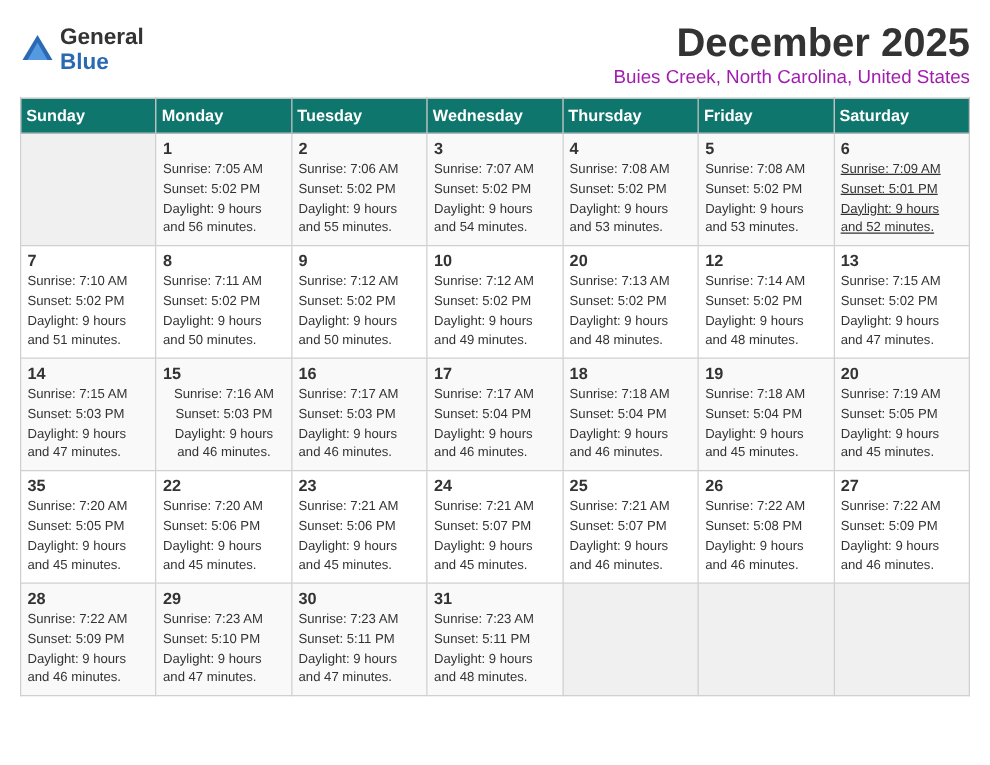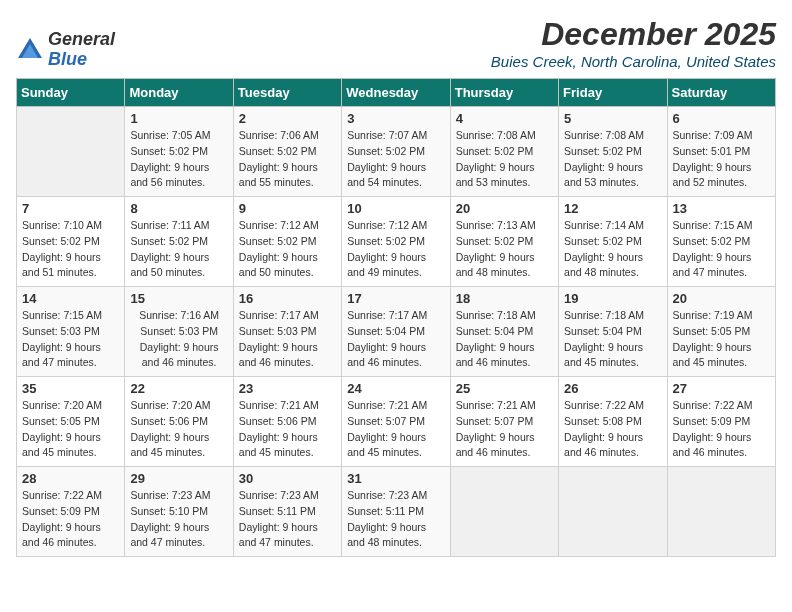--- a/index.html
+++ b/index.html
@@ -5,24 +5,23 @@
     * { box-sizing: border-box; margin: 0; padding: 0; }
     body {
       font-family: Arial, sans-serif;
       background: #fff;
       width: 792px;
       min-height: 612px;
       padding: 16px;
     }
     .header {
       display: flex;
-      align-items: flex-end;
+      align-items: flex-start;
       justify-content: space-between;
       margin-bottom: 8px;
-      font-style: italic;
     }
     .logo {
       display: flex;
       align-items: center;
       margin-top: 4px;
     }
     .logo-text {
       display: flex;
       flex-direction: column;
       line-height: 1.1;
@@ -45,21 +44,21 @@
     .title-block {
       text-align: right;
     }
     .month-title {
       font-size: 32px;
       font-weight: bold;
       color: #333;
     }
     .location {
       font-size: 15px;
-      color: #0c4a6e;
+      color: #a21caf;
     }
     table {
       width: 100%;
       border-collapse: collapse;
       table-layout: fixed;
     }
     thead tr {
       background-color: #0f766e;
       color: #fff;
     }
@@ -165,21 +164,21 @@
         </td>
         <td>
           <span class="day-number">5</span>
           <div class="day-info" style="white-space: pre-line;">Sunrise: 7:08 AM
 Sunset: 5:02 PM
 Daylight: 9 hours
 and 53 minutes.</div>
         </td>
         <td>
           <span class="day-number">6</span>
-          <div class="day-info" style="white-space: pre-line;">Sunrise: 7:09 AM
+          <div class="day-info" style="white-space: pre-line; text-decoration: underline;">Sunrise: 7:09 AM
 Sunset: 5:01 PM
 Daylight: 9 hours
 and 52 minutes.</div>
         </td>
       </tr>
       <tr>
         <td>
           <span class="day-number">7</span>
           <div class="day-info" style="white-space: pre-line;">Sunrise: 7:10 AM
 Sunset: 5:02 PM

